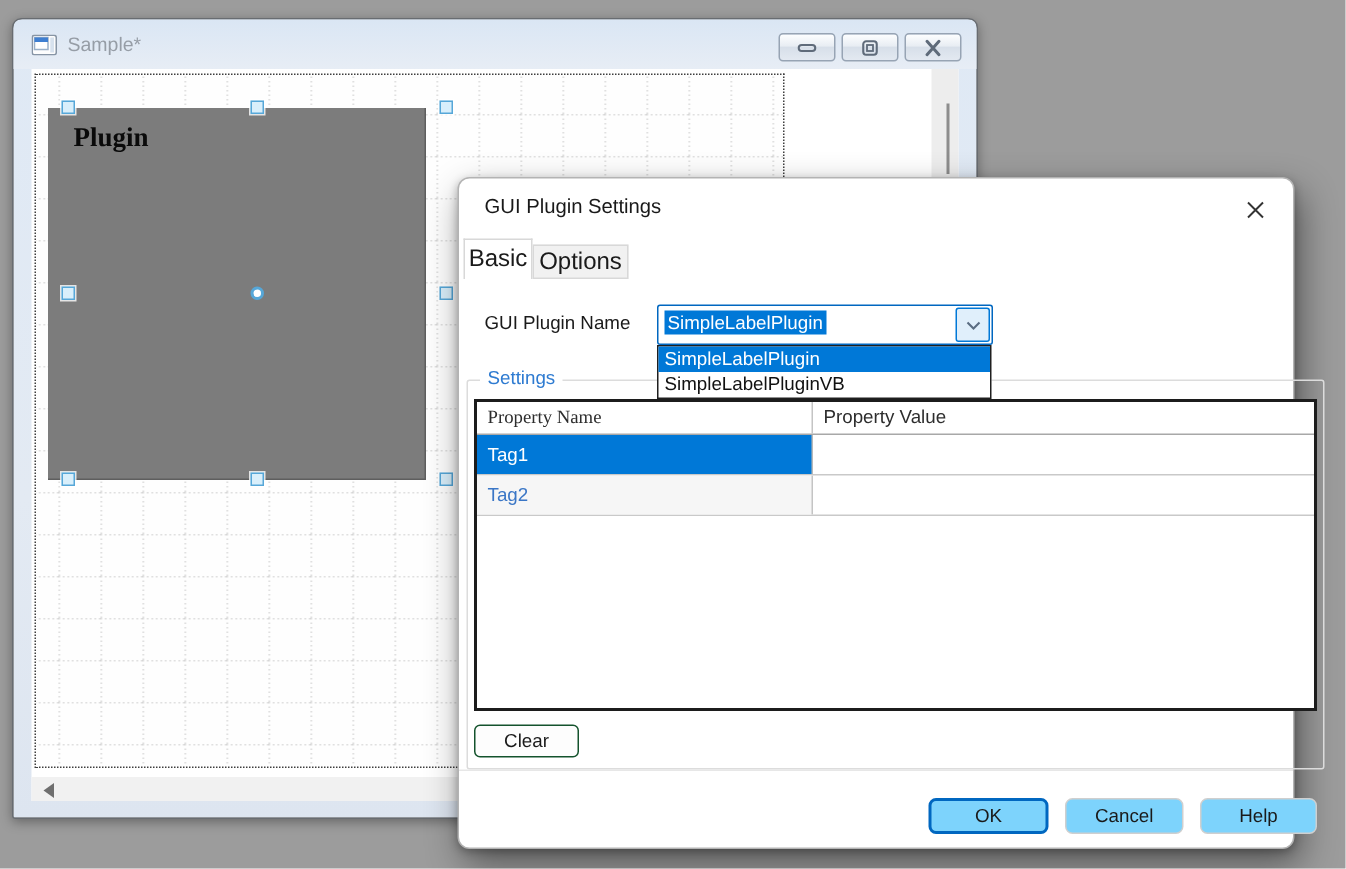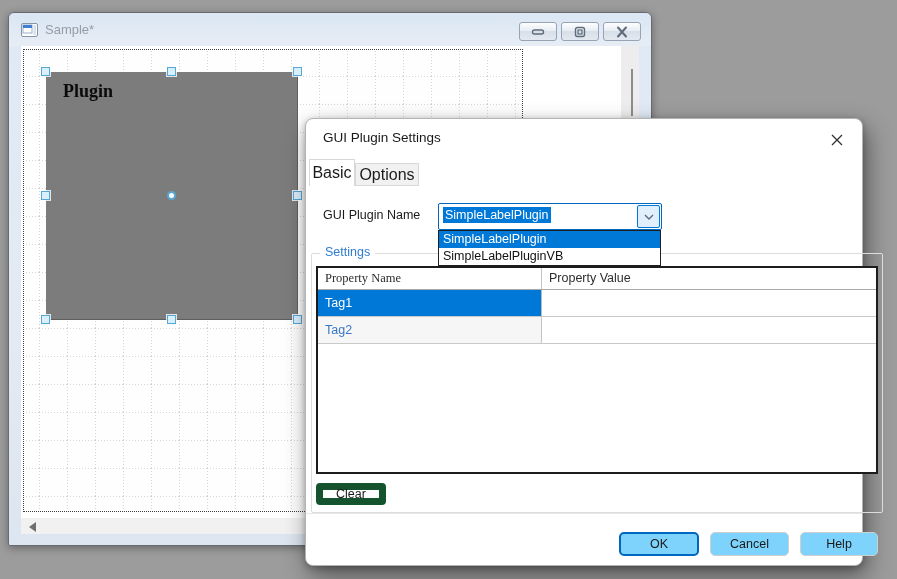--- a/index.html
+++ b/index.html
@@ -28,21 +28,21 @@
     background: linear-gradient(180deg,#fdfeff 0%, #e8edf3 45%, #d7dfe9 50%, #e3e9f1 100%);
     display:flex; align-items:center; justify-content:center; }
   .dw-btn svg { display:block; }
 
   .dw-content { position:absolute; left:12px; top:33px; width:618px; height:488px; background:#ffffff; }
 
   .form-surface { position:absolute; left:2px; top:3px; width:500px; height:463px;
     border:1px dotted #3e3e3e; background:#fefefe; }
   .grid-svg { position:absolute; left:0; top:0; width:100%; height:100%; }
 
-  .plugin-box { position:absolute; left:22px; top:22px; width:252px; height:248px;
+  .plugin-box { position:absolute; left:8px; top:22px; width:252px; height:248px;
     background: var(--plugin_box_gray,#7c7c7c);
     border-right:1px solid #5e5e5e; border-bottom:1px solid #5e5e5e;
     padding:9px 0 1px 17px; }
   .plugin-box span { font-family:"Liberation Serif","DejaVu Serif",serif;
     font-weight:bold; font-size:18px; color:#0a0a0a; }
 
   .handle { position:absolute; width:9px; height:9px; background:#d9effb;
     border:1px solid #56a7d8; box-shadow:0 0 0 1px rgba(255,255,255,0.8); }
   .handle-circle { position:absolute; width:9px; height:9px; border-radius:50%;
     background:#ffffff; border:2px solid #56a7d8; }
@@ -95,21 +95,21 @@
     border-bottom:1px solid #a8a8a8; }
   .pt-h1 { width:224px; padding-left:7px; border-right:1px solid #c4c4c4;font-family:Liberation Serif, serif; }
   .pt-h2 { flex:1; padding-left:7px; }
   .pt-row { display:flex; height:27px; line-height:26px; border-bottom:1px solid #c9c9c9; }
   .pt-c1 { width:224px; padding-left:7px; border-right:1px solid #c4c4c4; }
   .pt-c2 { flex:1; padding-left:7px; }
   .row-selected .pt-c1 { background:var(--selection_blue,#0078d7); color:#ffffff; border-right-color:#b9b9b9; }
   .row-normal .pt-c1 { background:#f6f6f6; color:var(--tag2_text_blue,#3a76c6); }
 
   .clear-btn { position:absolute; left:10px; top:364px; width:70px; height:22px;
-    background:#fdfdfd; border:7px solid #14532d; border-radius:4px;
+    background:#fdfdfd; border:1px solid #14532d; border-radius:4px;
     display:flex; align-items:center; justify-content:center; }
 
   .dlg-divider { position:absolute; left:0; right:0; top:394px; height:1px; background:#e7e7e7; }
 
   .dlg-btn { position:absolute; top:413px; height:24px; background:#7dd3fc;
     border:1px solid #cfcfcf; border-radius:5px;
     display:flex; align-items:center; justify-content:center; }
   .btn-ok { left:313px; width:80px; border:2px solid var(--focus_border_blue,#0067c0); }
   .btn-cancel { left:404px; width:79px; }
   .btn-help { left:494px; width:78px; }

